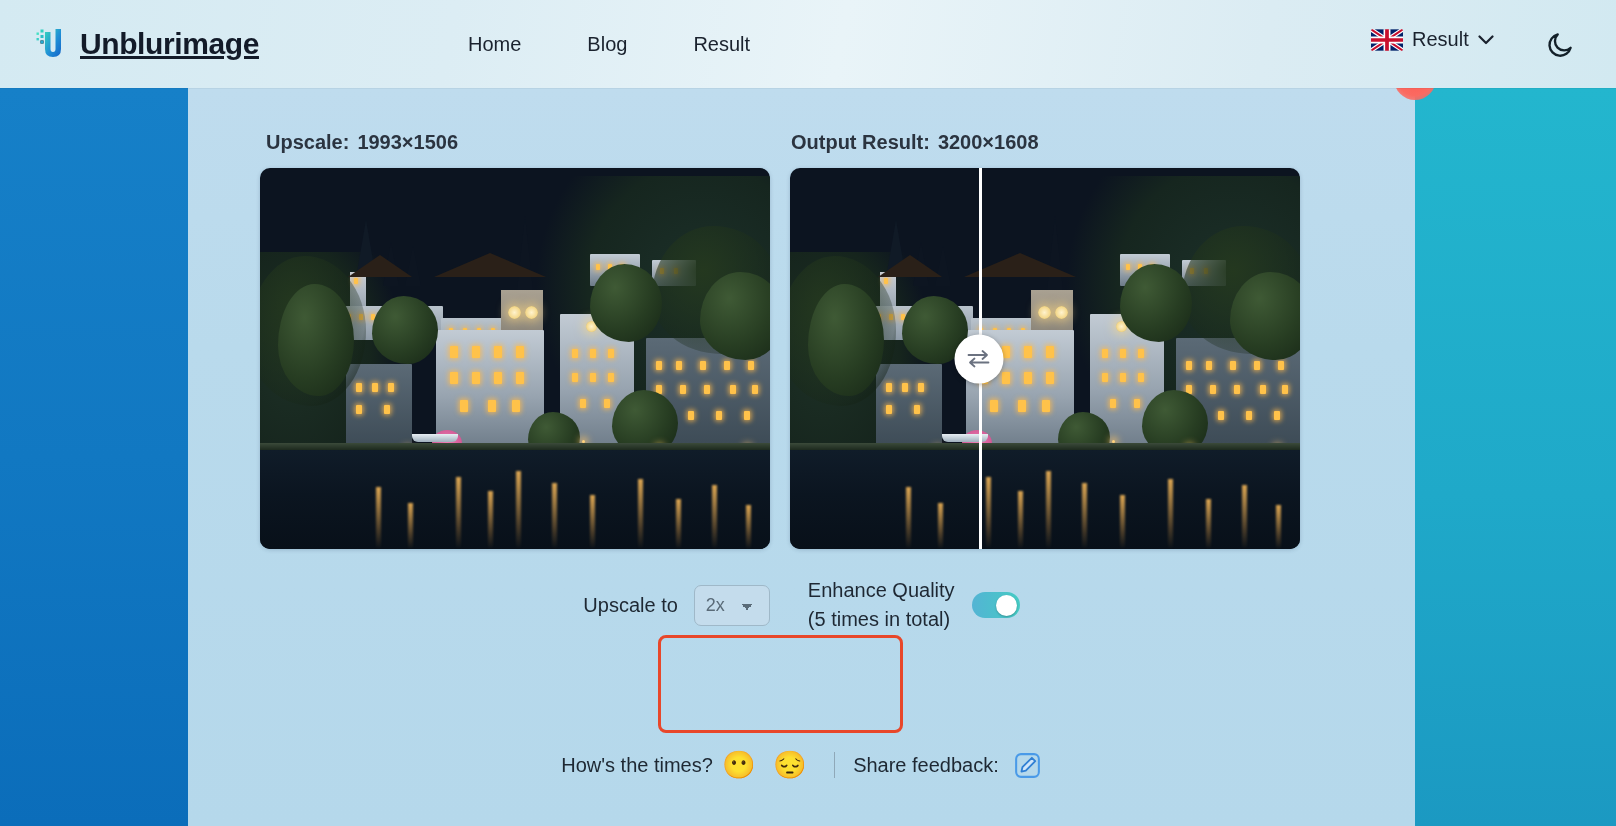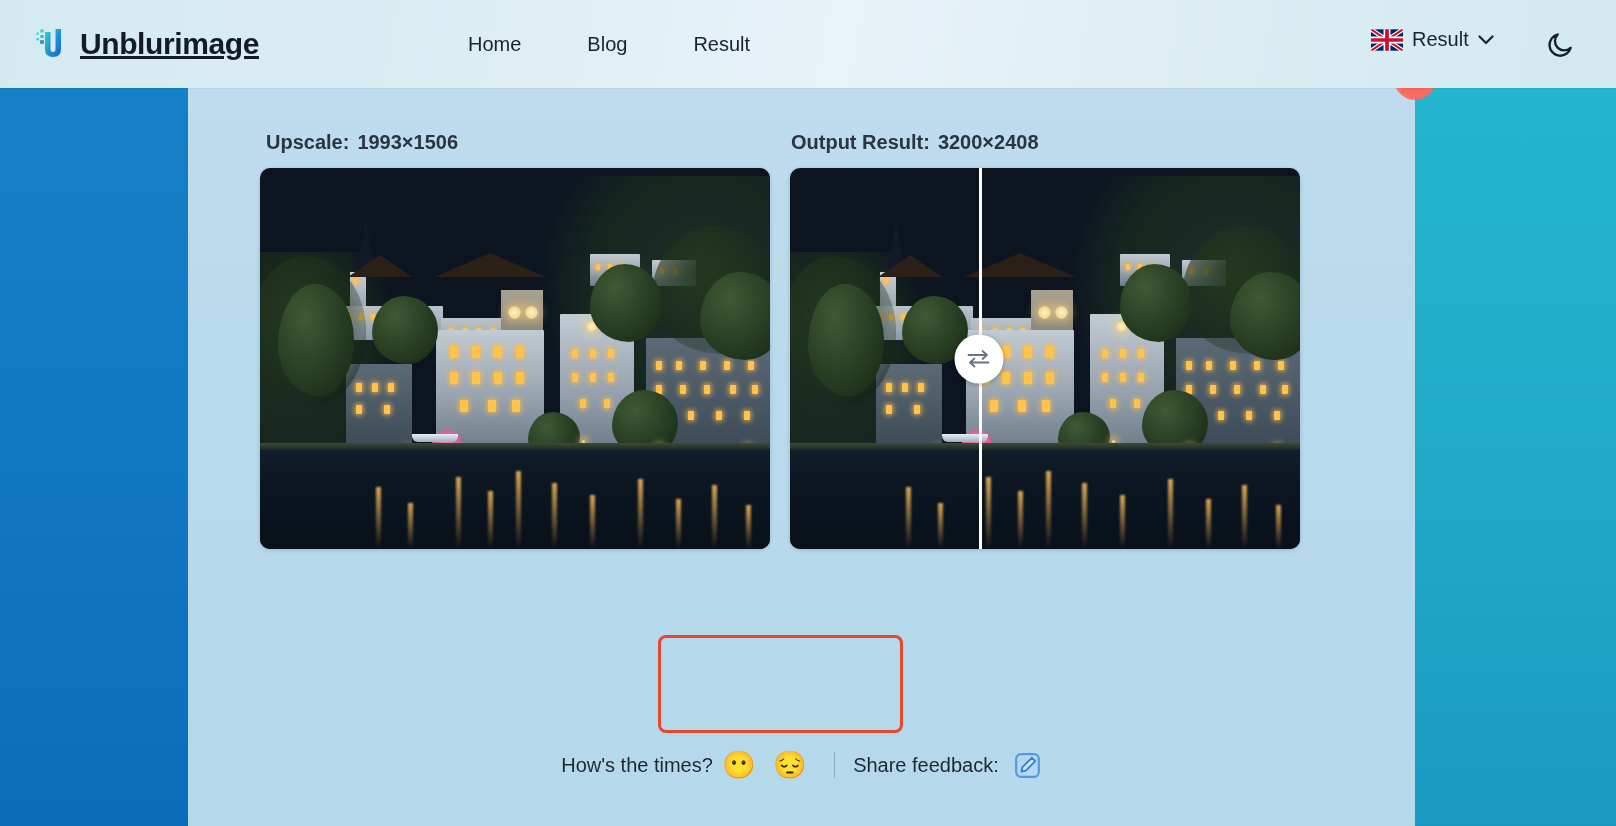--- a/index.html
+++ b/index.html
@@ -328,21 +328,21 @@
     <path d="M20.5 14.2A8.6 8.6 0 1 1 10.2 3.6a7 7 0 0 0 10.3 10.6Z" fill="none" stroke="#132029" stroke-width="1.9" stroke-linejoin="round"></path>
   </svg>
 </div>
 
 <div id="compare-area">
 
   <div class="panel-label" id="label-original">
     <span>Upscale:</span><span class="label-dim">1993×1506</span>
   </div>
   <div class="panel-label" id="label-output">
-    <span>Output Result:</span><span class="label-dim">3200×2408</span>
+    <span>Output Result:</span><span class="label-dim">3200×1608</span>
   </div>
 
   <div class="img-frame" id="frame-original">
     <div class="scene">
       <div class="sky"></div>
       <div class="hill-right"></div>
       <div class="hill-left"></div>
 
       <div class="church">
         <div class="spire" style="left:26px; top:14px;"></div>
@@ -606,20 +606,38 @@
 
     <div id="slider-line" style="left: 37%;"></div>
     <div id="slider-handle" style="left: 37%;">
       <svg width="26" height="20" viewBox="0 0 26 20">
         <path d="M3 6.5 H21 M17 2.5 L21.5 6.5 L17 10.5" stroke="#6b7280" stroke-width="1.8" fill="none" stroke-linecap="round" stroke-linejoin="round"></path>
         <path d="M23 14 H5 M9 10 L4.5 14 L9 18" stroke="#6b7280" stroke-width="1.8" fill="none" stroke-linecap="round" stroke-linejoin="round"></path>
       </svg>
     </div>
   </div>
 
+  <div id="controls">
+    <span id="upscale-label">Upscale to</span>
+    <select id="upscale-select">
+      <option>2x</option>
+      <option>4x</option>
+      <option>8x</option>
+    </select>
+
+    <div id="enhance-block">
+      <div id="enhance-text">
+        <span>Enhance Quality</span>
+        <span id="enhance-sub">(5 times in total)</span>
+      </div>
+      <div id="enhance-toggle">
+        <div id="enhance-knob"></div>
+      </div>
+    </div>
+  </div>
 
   <div id="download-highlight" style="border-color: rgb(232, 71, 42);"></div>
 
   <div id="feedback-row">
     <span id="feedback-question">How's the times?</span>
     <button class="emoji-btn">😶</button>
     <button class="emoji-btn">😔</button>
     <div id="feedback-divider"></div>
     <span id="share-label">Share feedback:</span>
     <svg id="share-edit-icon" width="29" height="29" viewBox="0 0 24 24">

